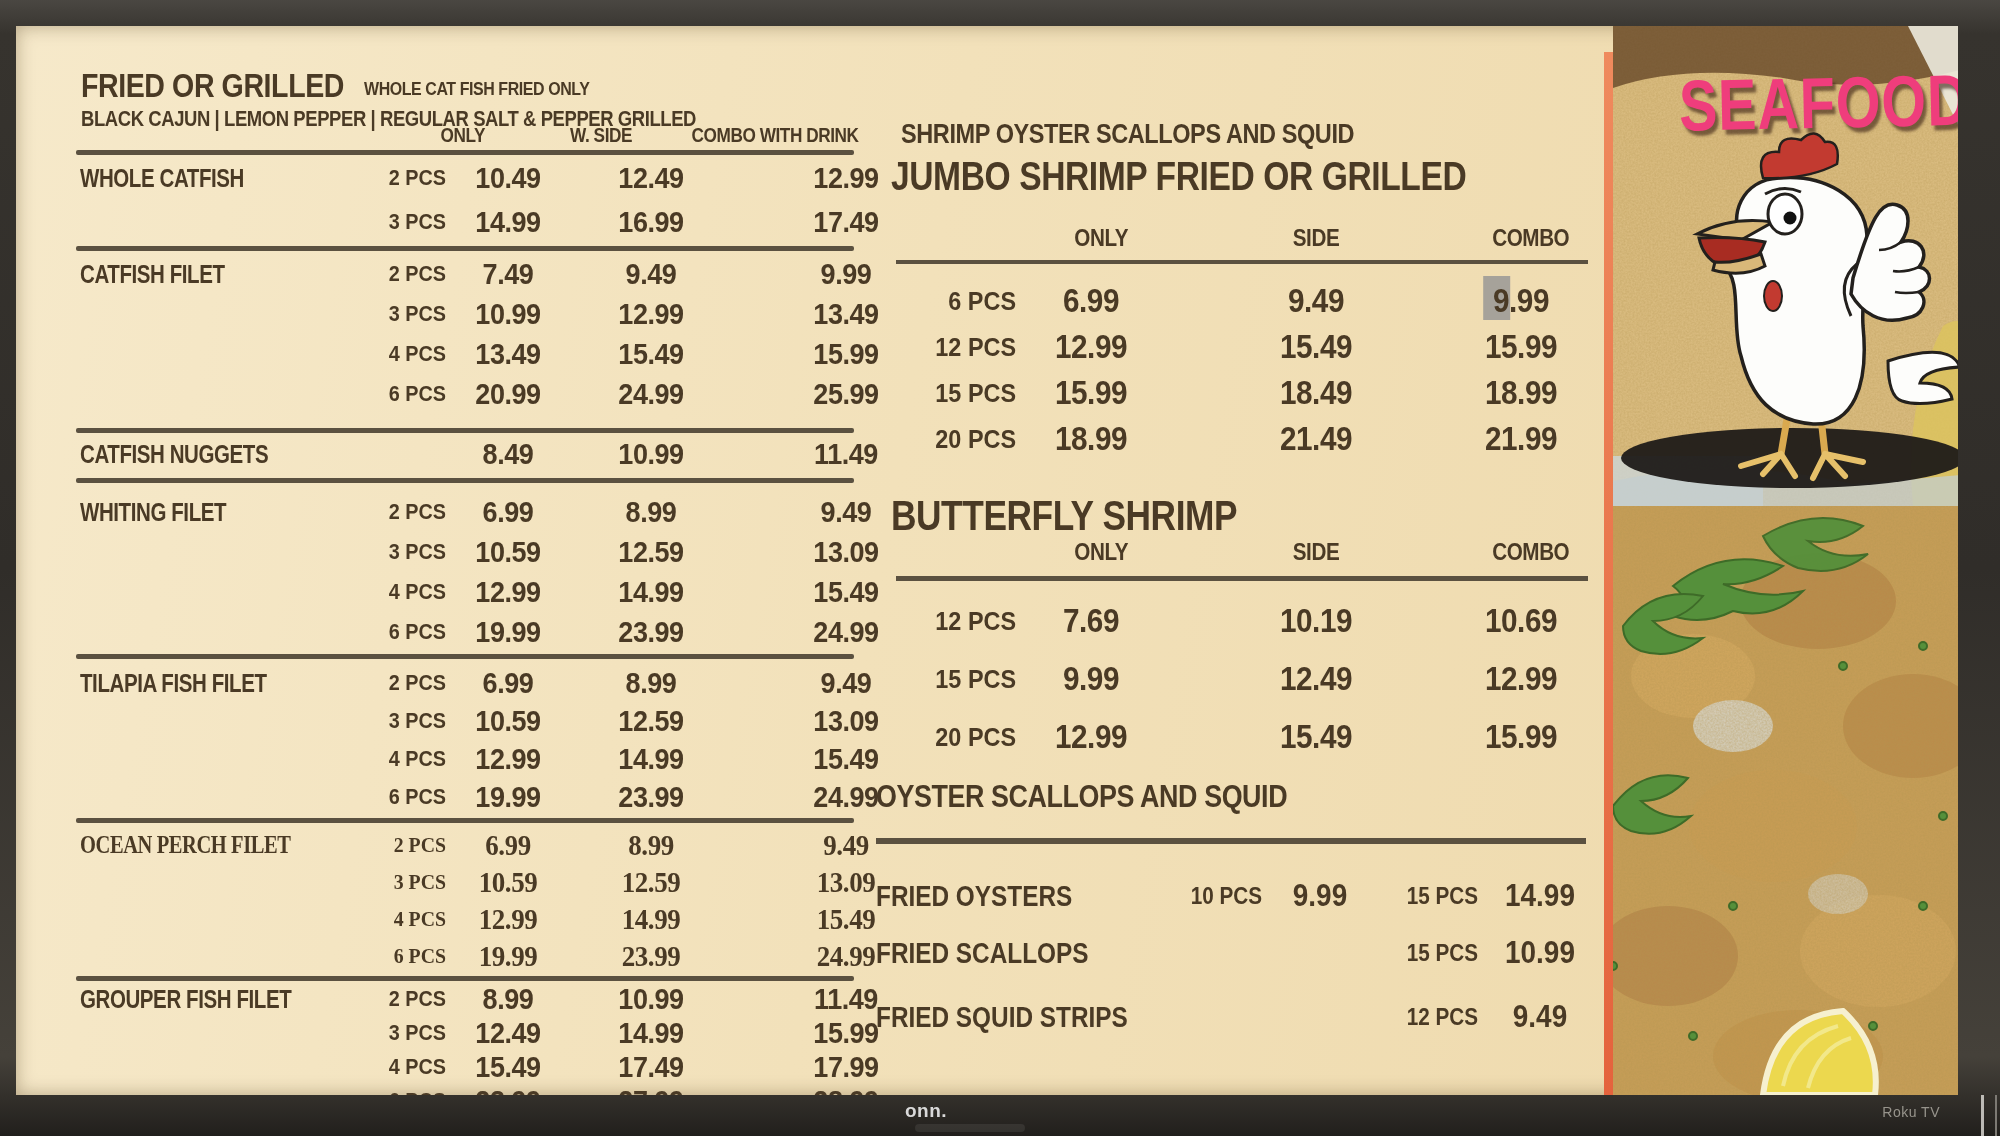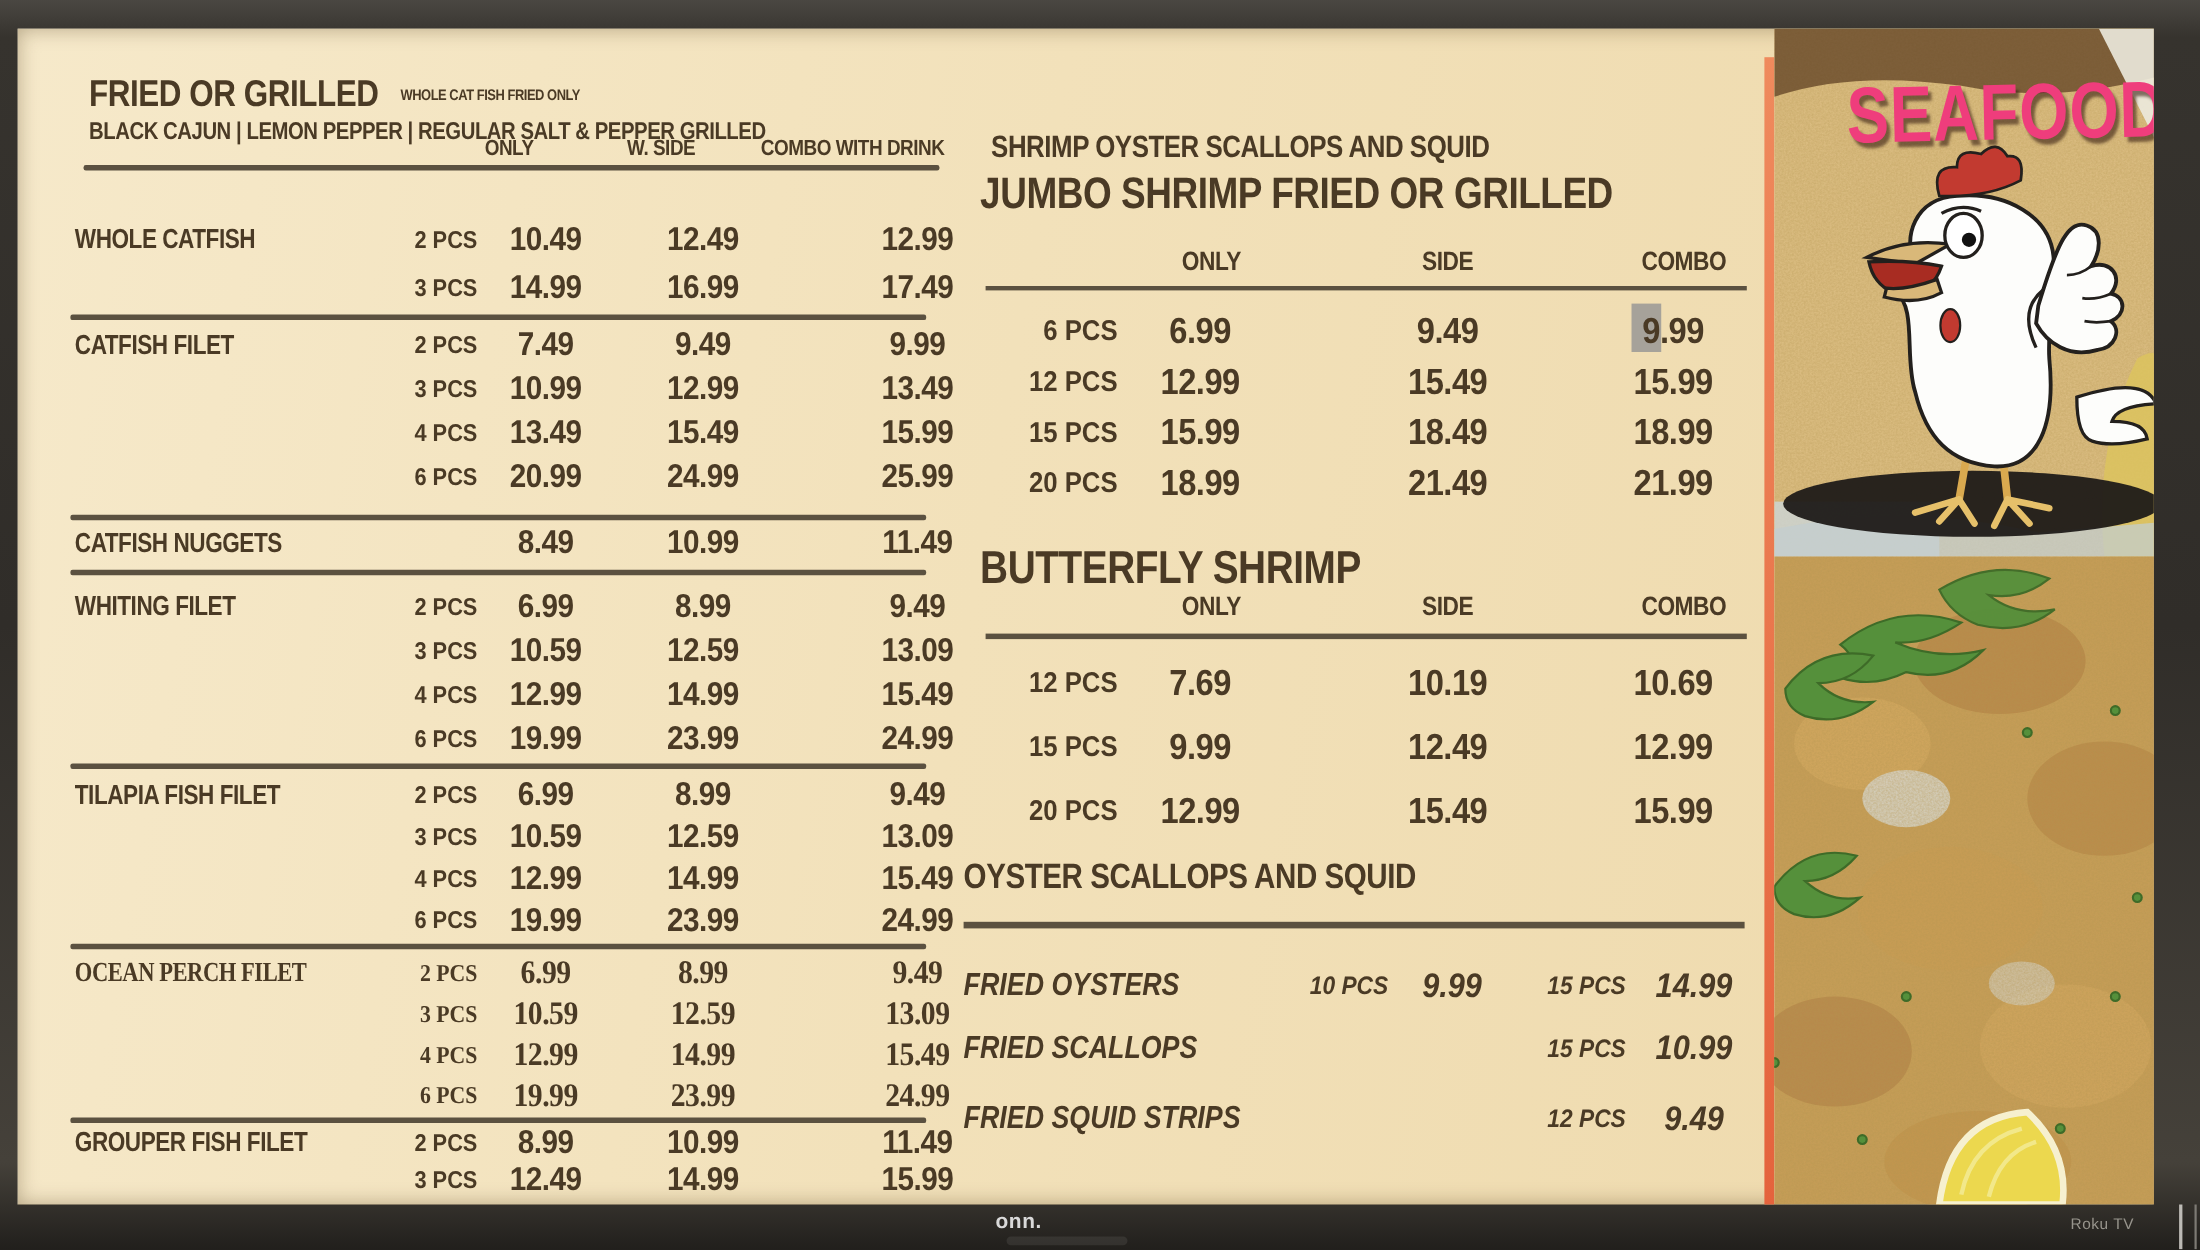--- a/index.html
+++ b/index.html
@@ -7,21 +7,21 @@
       background:linear-gradient(180deg,#4a4742 0%,#36332e 3%,#302d29 50%,#45413a 93%,#211f1c 100%);
       font-family:"Liberation Sans","DejaVu Sans",sans-serif;font-weight:bold;}
   .screen{position:absolute;left:16px;top:26px;width:1942px;height:1069px;overflow:hidden;
       background:linear-gradient(100deg,#f6e9ca 0%,#f2e1ba 45%,#eed9ab 100%);
       box-shadow:inset 0 0 18px rgba(60,40,10,.35);color:#4a3a25;}
   .abs{position:absolute;white-space:nowrap;}
   .cx{display:inline-block;transform:scaleX(.84);transform-origin:0 50%;letter-spacing:-.5px;}
   .cxc{display:inline-block;transform:scaleX(.86);transform-origin:50% 50%;letter-spacing:-.5px;}
   
   .lrule{position:absolute;left:60px;width:778px;height:5px;background:#5b5140;border-radius:2px;}
-  .lsec{position:absolute;left:48px;width:780px;margin-top:40px;}
+  .lsec{position:absolute;left:60px;width:780px;}
   .lrow{position:relative;}
   .c{position:absolute;top:50%;white-space:nowrap;}
   .nm{left:4px;font-size:25px;transform:translateY(-50%) scaleX(.82);transform-origin:0 50%;letter-spacing:-.5px;}
   .qc{left:240px;width:130px;text-align:right;font-size:22px;transform:translateY(-50%) scaleX(.9);transform-origin:100% 50%;}
   .pr{width:130px;text-align:center;font-size:30px;transform:translateY(-50%) scaleX(.9);transform-origin:50% 50%;letter-spacing:-.5px;}
   .po{left:367px;} .ps{left:510px;} .pc2{left:705px;}
   .lsecrule{position:relative;height:5px;background:#5b5140;border-radius:2px;margin-top:2px;width:778px;}
   .lh{position:absolute;font-size:20px;text-align:center;}
   
   .rrow{position:relative;}
@@ -49,21 +49,21 @@
   .streak2{position:absolute;left:1995px;top:1095px;width:2px;height:41px;background:#7d7a74;}
 </style>
 </head>
 <body>
 
 <div class="tv">
   <div class="screen">
 
     <div>
       <div class="abs" style="left:65px;top:40px;font-size:34px;"><span class="cx">FRIED OR GRILLED</span></div>
-      <div class="abs" style="left:348px;top:52px;font-size:14px;"><span class="cx">WHOLE CAT FISH FRIED ONLY</span></div>
+      <div class="abs" style="left:348px;top:52px;font-size:19px;"><span class="cx">WHOLE CAT FISH FRIED ONLY</span></div>
       <div class="abs" style="left:65px;top:80px;font-size:22px;"><span class="cx">BLACK CAJUN | LEMON PEPPER | REGULAR SALT &amp; PEPPER GRILLED</span></div>
 
       <div class="lh" style="left:377px;top:98px;width:140px;"><span class="cxc">ONLY</span></div>
       <div class="lh" style="left:515px;top:98px;width:140px;"><span class="cxc">W. SIDE</span></div>
       <div class="lh" style="left:659px;top:98px;width:200px;"><span class="cxc">COMBO WITH DRINK</span></div>
       <div class="lrule" style="top:124px;"></div>
 
       <div class="lsec" style="top:130px;">
         <div class="lrow" style="height:44px;">
             <span class="c nm">WHOLE CATFISH</span>
@@ -296,21 +296,21 @@
             <span class="c rq">20 PCS</span>
             <span class="c rp ro">12.99</span>
             <span class="c rp rs">15.49</span>
             <span class="c rp rc">15.99</span>
           </div>
       </div>
 
       <div class="abs" style="left:860px;top:752px;font-size:32px;"><span class="cx">OYSTER SCALLOPS AND SQUID</span></div>
       <div class="abs" style="left:860px;top:812px;width:710px;height:6px;background:#5b5140;"></div>
 
-      <div class="abs" style="left:860px;top:845px;width:720px;font-style:italic;">
+      <div class="abs" style="left:860px;top:845px;width:720px;">
         <div class="rrow" style="height:50px;">
             <span class="c oname">FRIED OYSTERS</span>
             <span class="c oqa">10 PCS</span>
             <span class="c opa">9.99</span>
             <span class="c oqb">15 PCS</span>
             <span class="c opb">14.99</span>
           </div>
         <div class="rrow" style="height:64px;">
             <span class="c oname">FRIED SCALLOPS</span>
             <span class="c oqa"></span>

